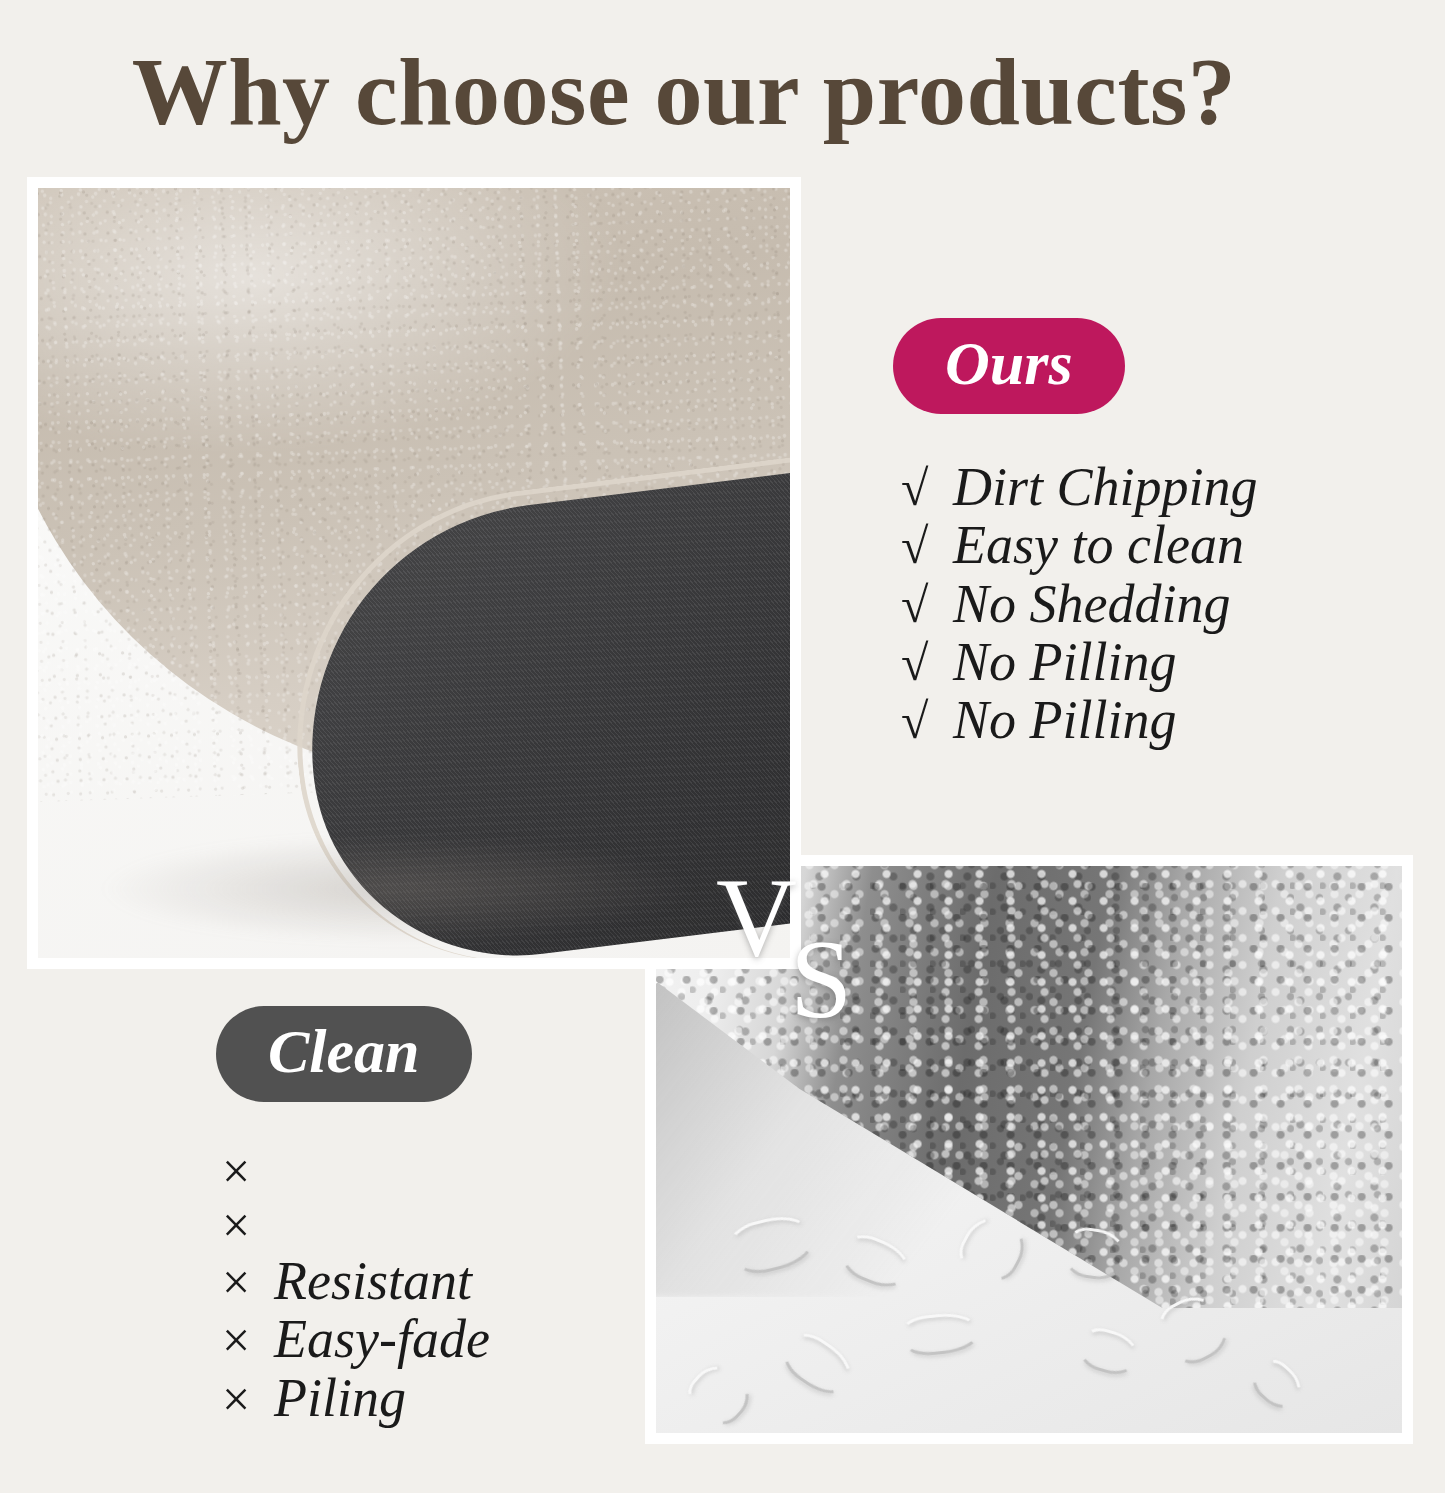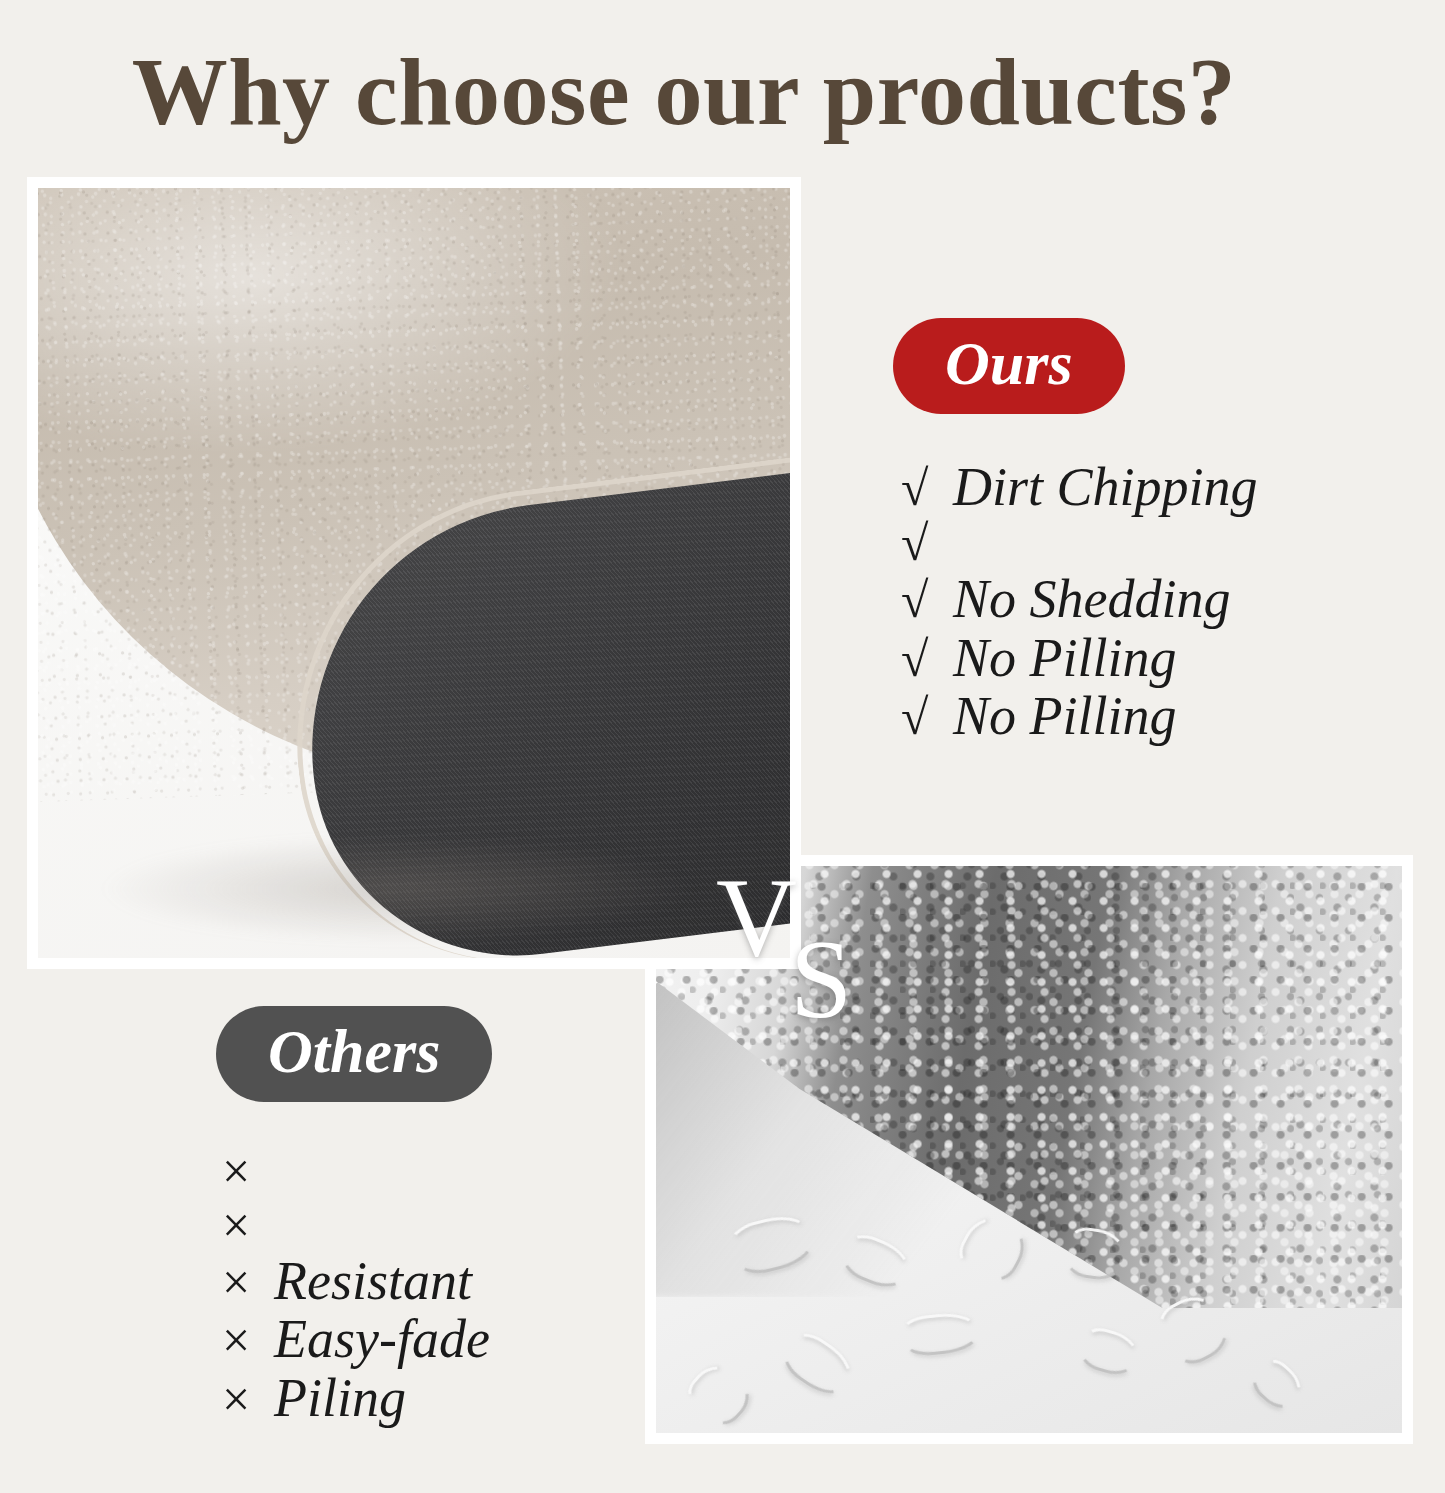--- a/index.html
+++ b/index.html
@@ -212,21 +212,21 @@
     color: #ffffff;
     font-family: "Liberation Serif", serif;
     font-style: italic;
     font-weight: bold;
     font-size: 62px;
     line-height: 1;
     padding: 14px 52px 20px 52px;
     border-radius: 60px;
     white-space: nowrap;
   }
-  .badge-ours   { background: #b91c1c; }
+  .badge-ours   { background: #be185d; }
   .badge-others { background: #515151; }
 
   .feature-list {
     list-style: none;
     margin: 0;
     padding: 0;
   }
   .feature-list li {
     display: flex;
     align-items: baseline;
@@ -288,38 +288,39 @@
 
 <div class="panel panel-ours">
   <div class="badge badge-ours">Ours</div>
   <ul class="feature-list list-ours">
     <li>
       <span class="mark">√</span>
       <span>Dirt Chipping</span>
     </li>
     <li>
       <span class="mark">√</span>
+      <span>Easy to clean</span>
     </li>
     <li>
       <span class="mark">√</span>
       <span>No Shedding</span>
     </li>
     <li>
       <span class="mark">√</span>
       <span>No Pilling</span>
     </li>
     <li>
       <span class="mark">√</span>
       <span>No Pilling</span>
     </li>
   </ul>
 </div>
 
 <div class="panel panel-others">
-  <div class="badge badge-others">Others</div>
+  <div class="badge badge-others">Clean</div>
   <ul class="feature-list list-others">
     <li>
       <span class="mark">×</span>
     </li>
     <li>
       <span class="mark">×</span>
     </li>
     <li>
       <span class="mark">×</span>
       <span>Resistant</span>

